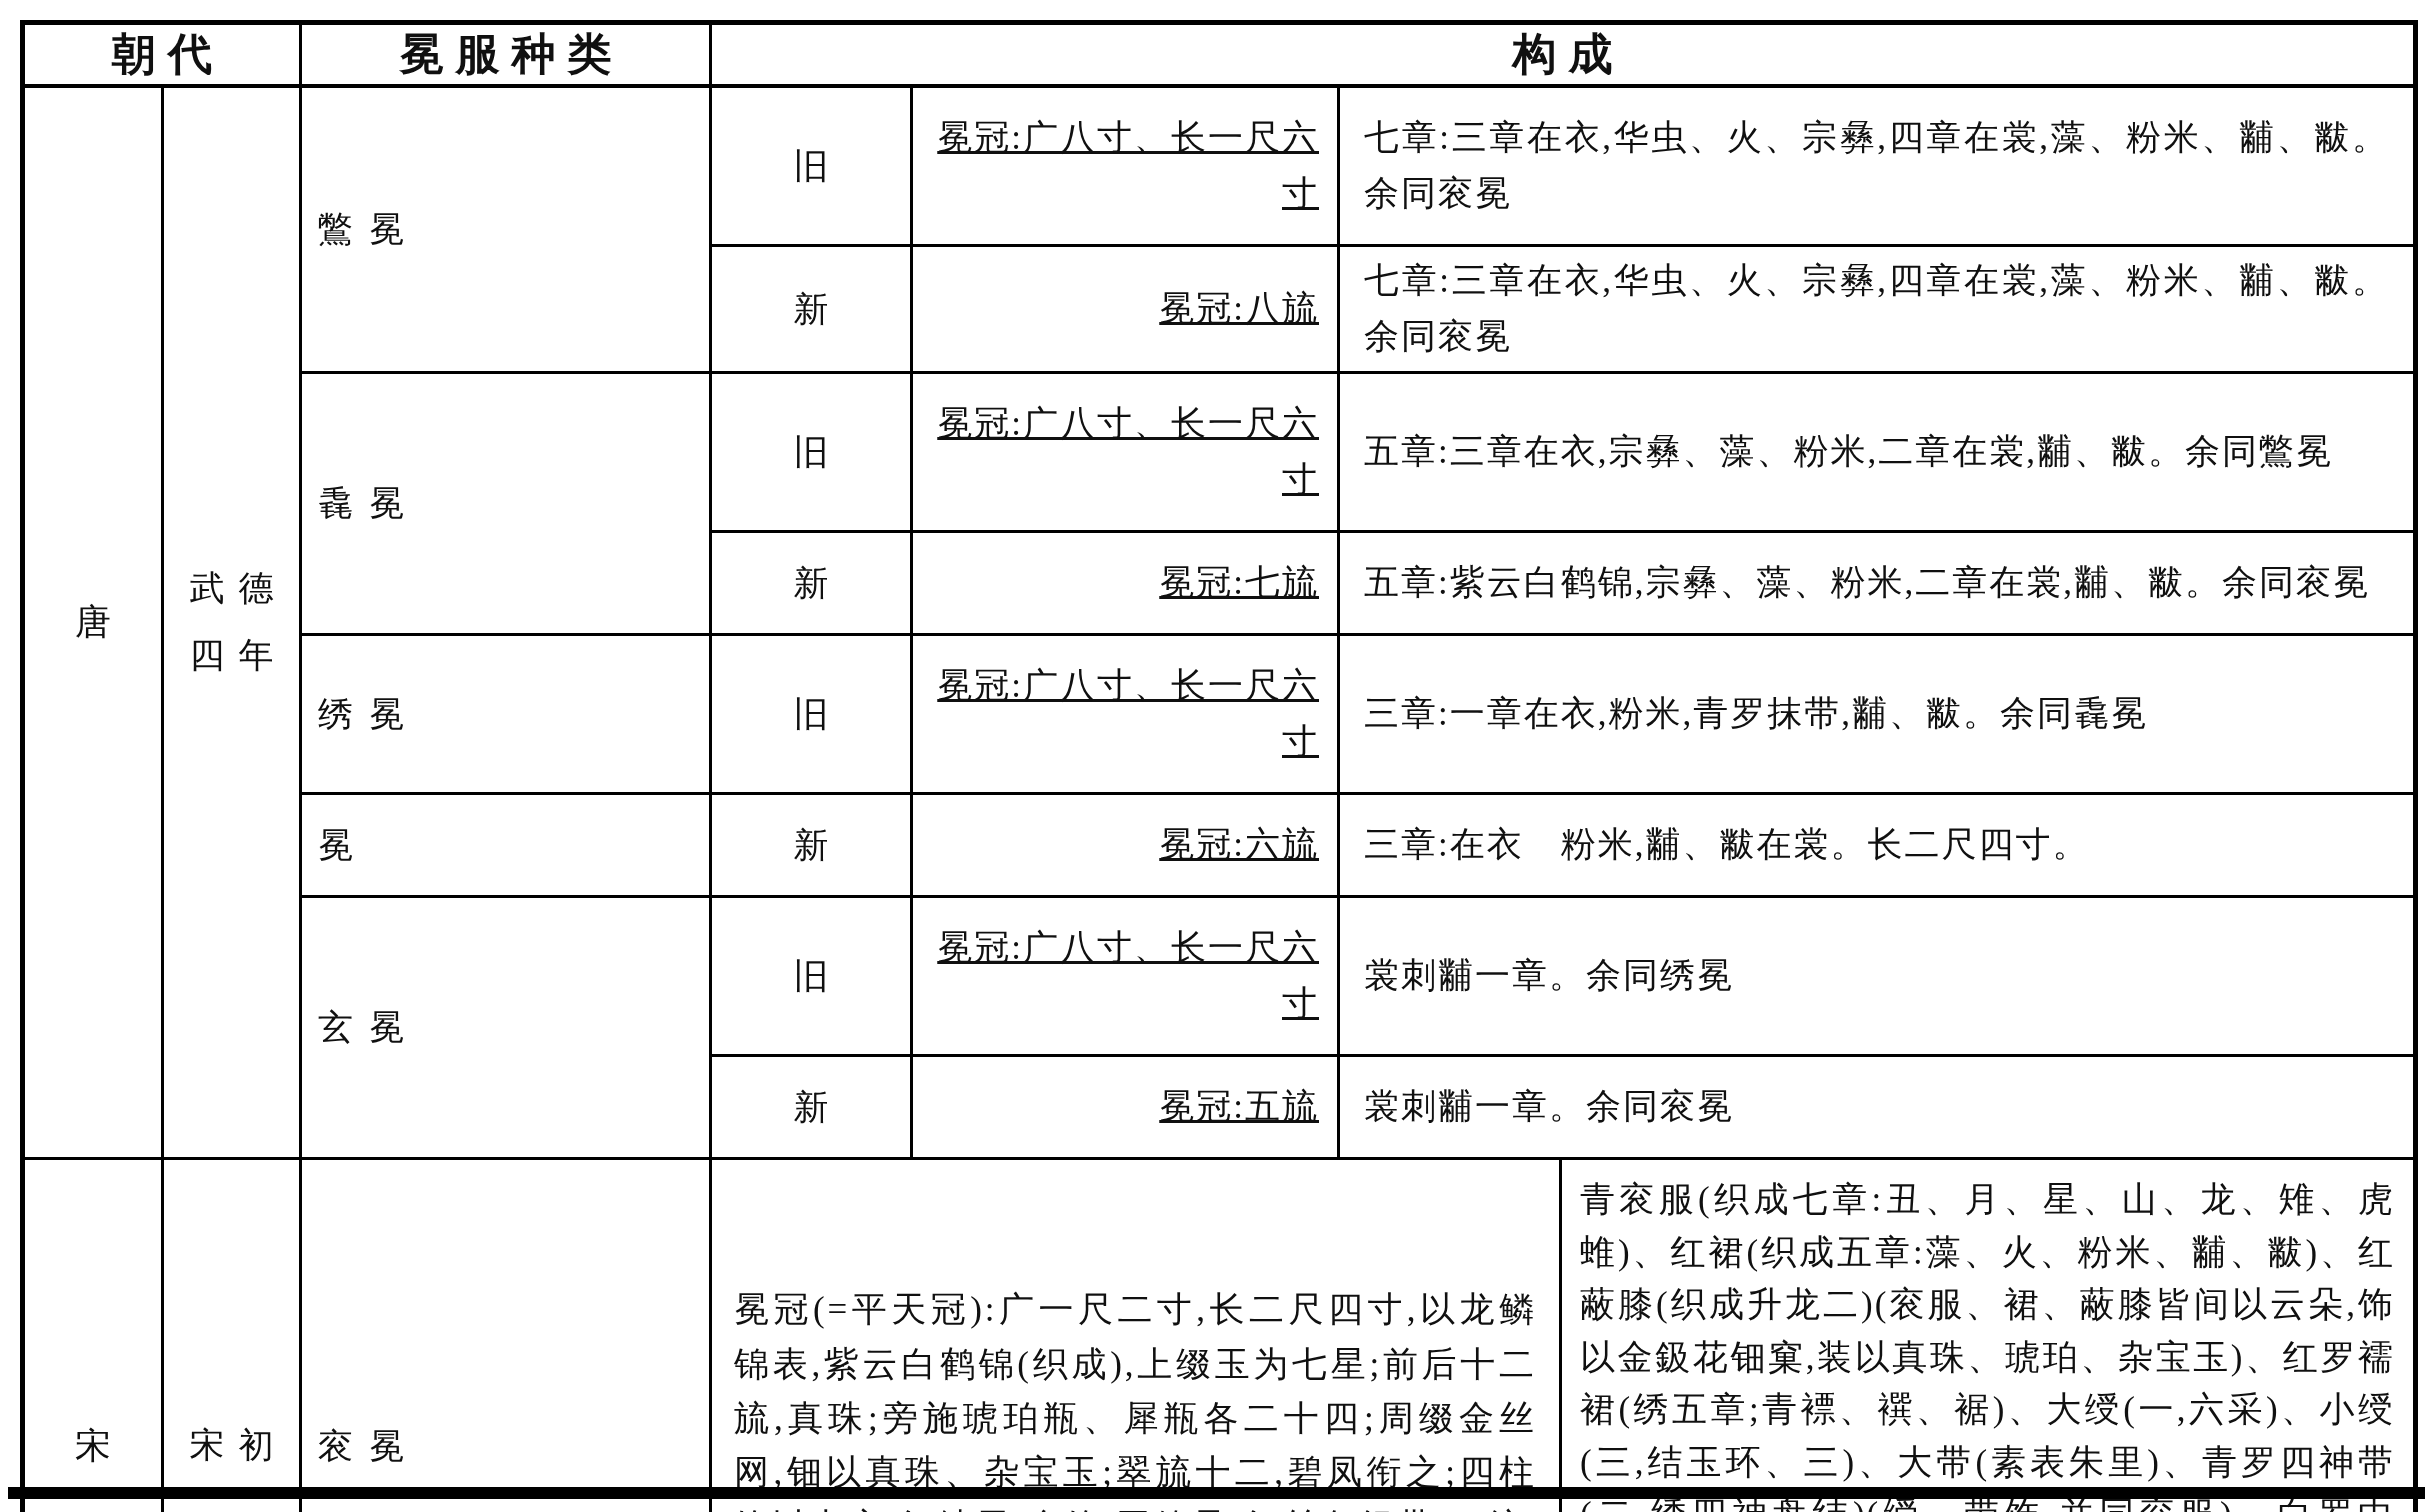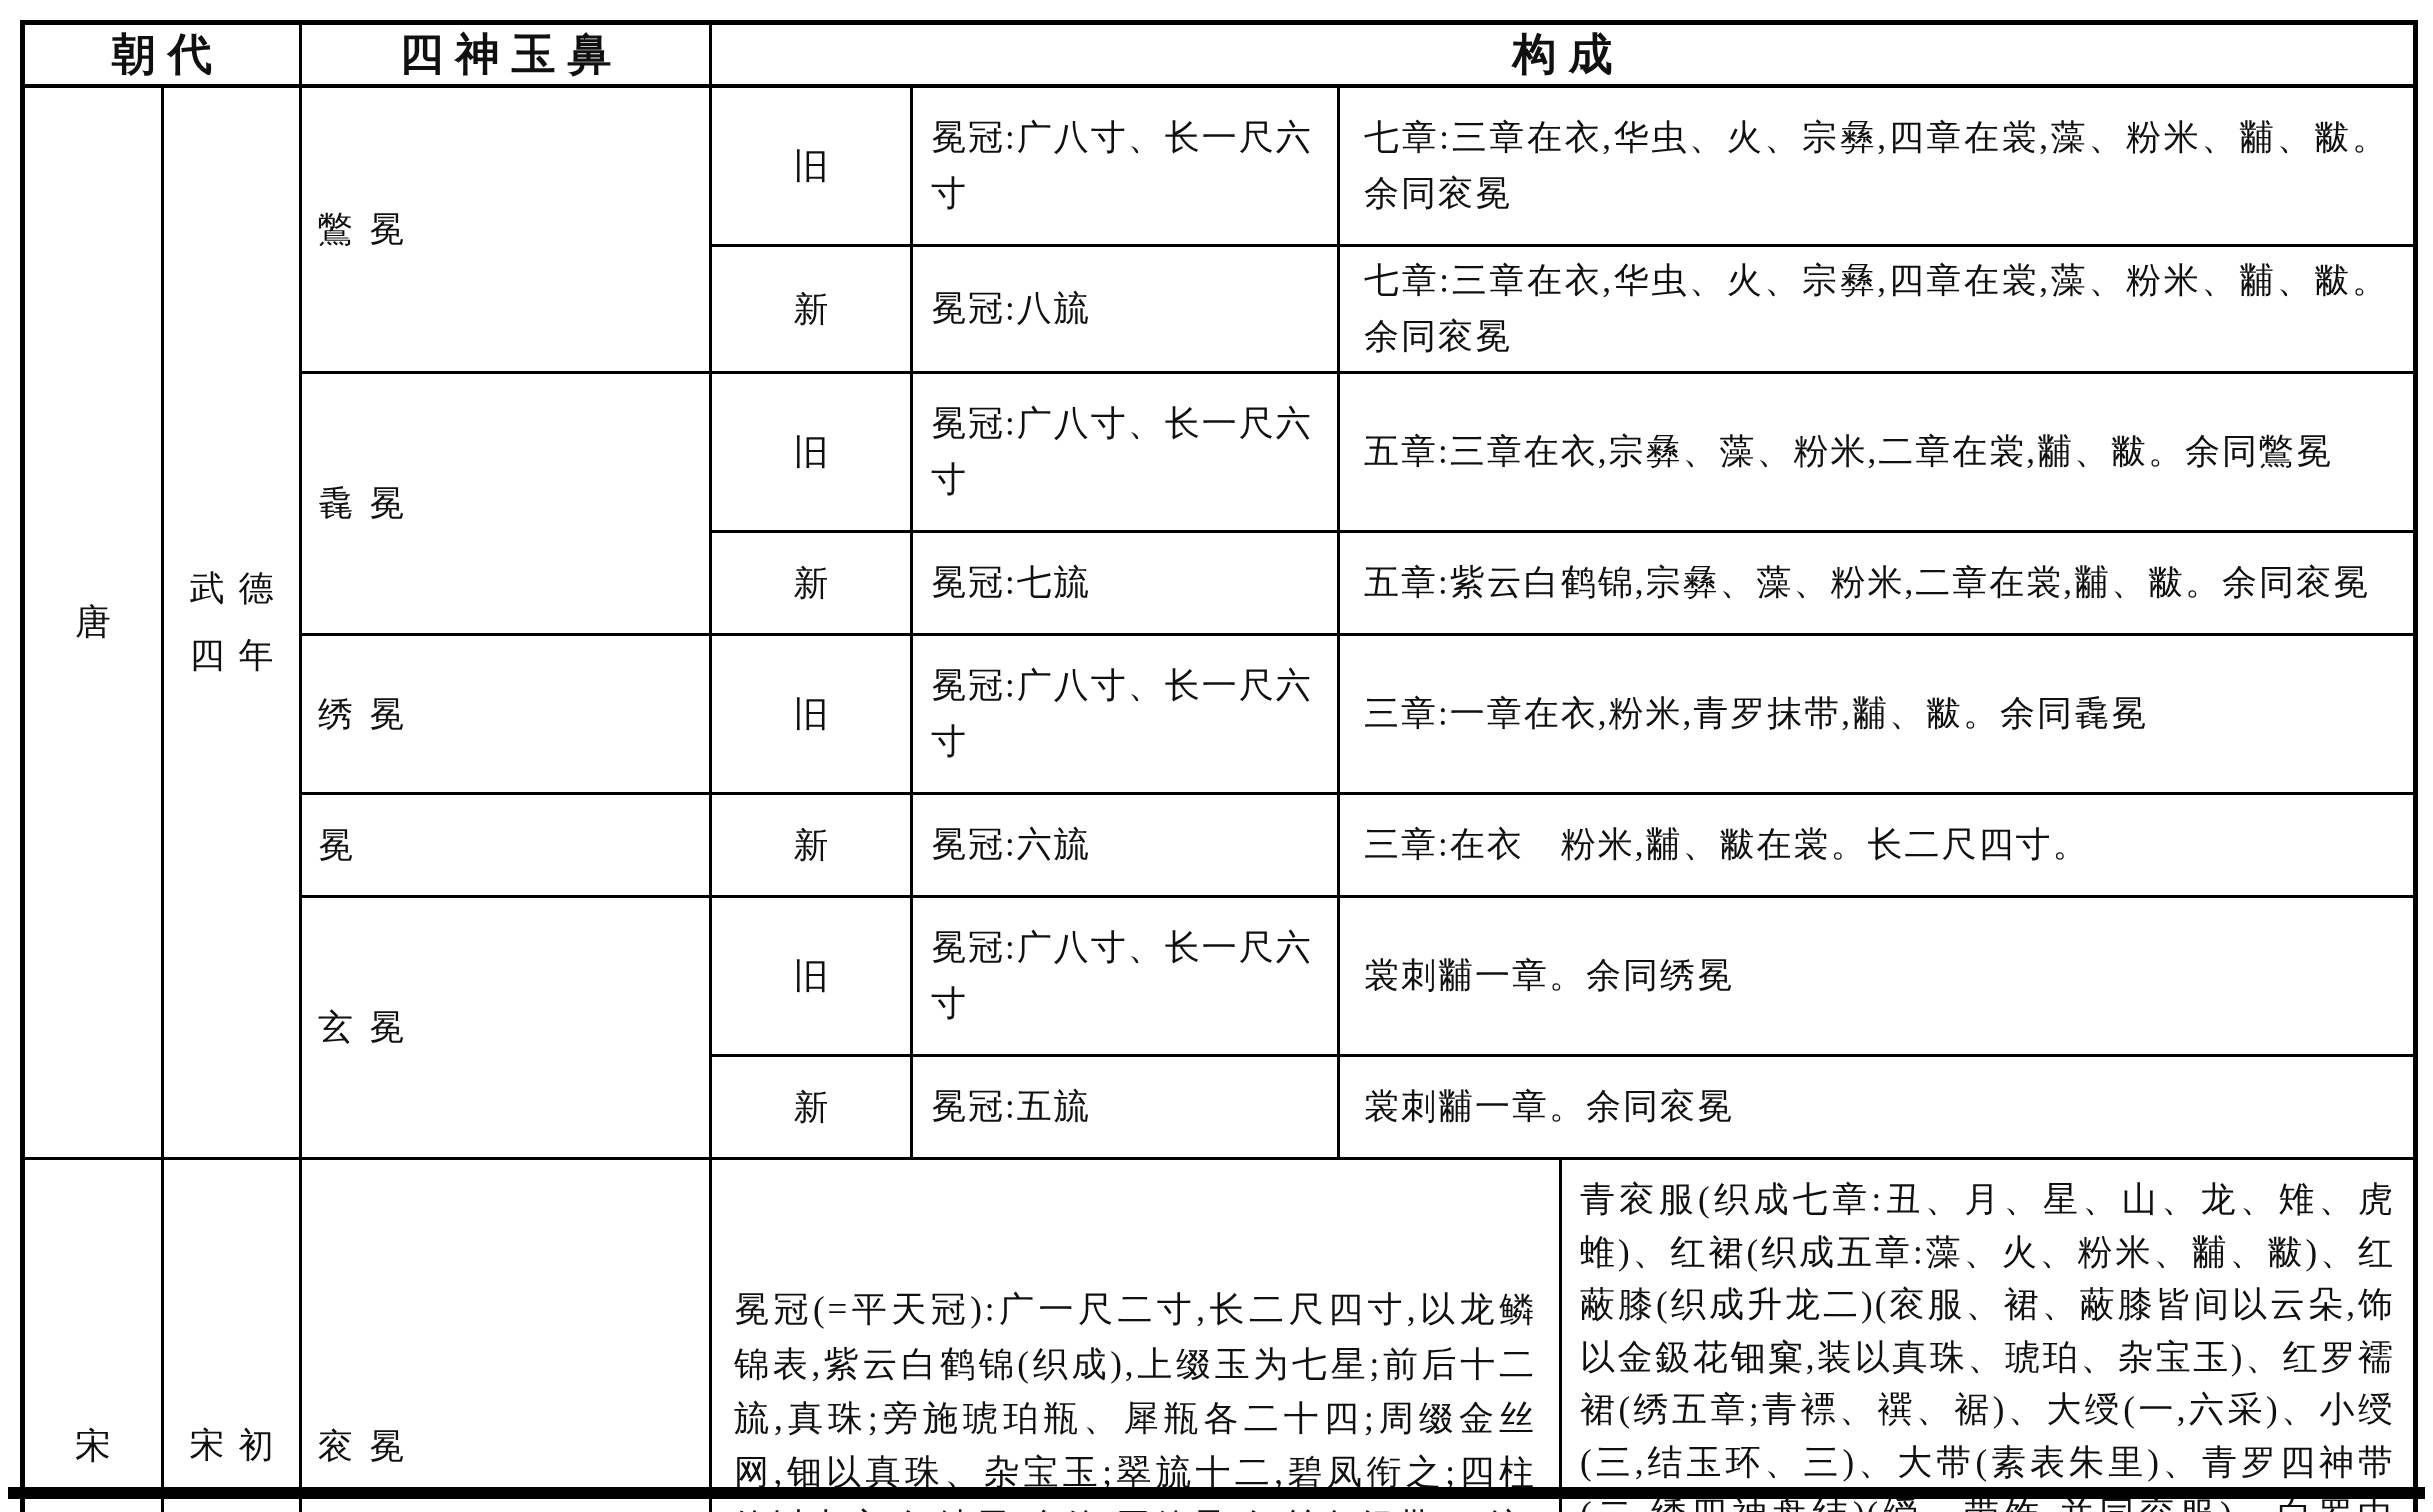--- a/index.html
+++ b/index.html
@@ -37,21 +37,22 @@
   }
   .c-dyn{text-align:center;font-size:36px;letter-spacing:0;}
   .c-era{text-align:center;line-height:1.9;margin-top:24px;}
   .c-era div{letter-spacing:14px;text-indent:14px;}
   .c-type{text-align:left;letter-spacing:16px;text-indent:16px;}
   .c-age{text-align:center;}
   .c-crown{
     padding:22px 18px;
     line-height:1.6;
     letter-spacing:2px;
-    text-align:left;
+    text-align:right;
+    text-decoration:underline;
   }
   .c-comp{
     padding:6px 24px;
     line-height:1.6;
     letter-spacing:2px;
     text-align:justify;
     text-justify:inter-character;
   }
   .c-song-mid{
     padding:10px 22px;
@@ -88,21 +89,21 @@
       <col style="width:410px">
       <col style="width:201px">
       <col style="width:427px">
       <col style="width:222px">
       <col style="width:855px">
     </colgroup>
 
     <tbody>
         <tr class="hdr" style="height:56px">
       <th colspan="2">朝代</th>
-      <th>四神玉鼻</th>
+      <th>冕服种类</th>
       <th colspan="4">构成</th>
     </tr>
 
     <tr style="height:120px">
       <td class="c-dyn" rowspan="8">唐</td>
       <td class="c-era" rowspan="8">
         <div>武德</div>
         <div>四年</div>
       </td>
       <td class="c-type" rowspan="2">鷩冕</td>

